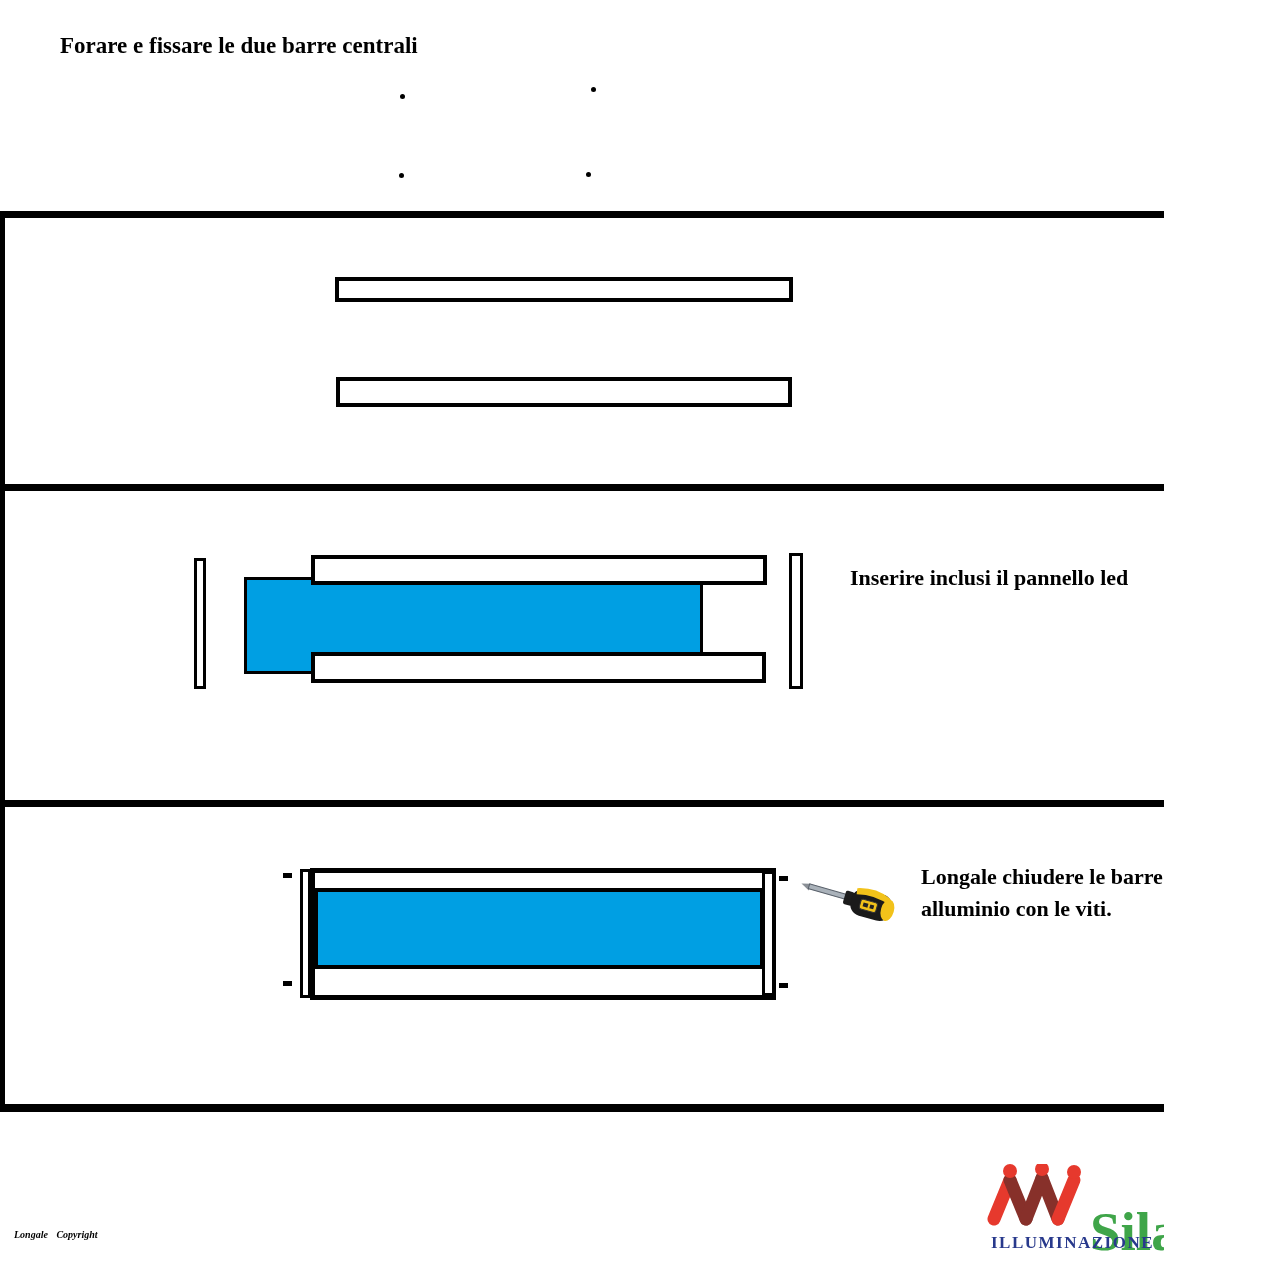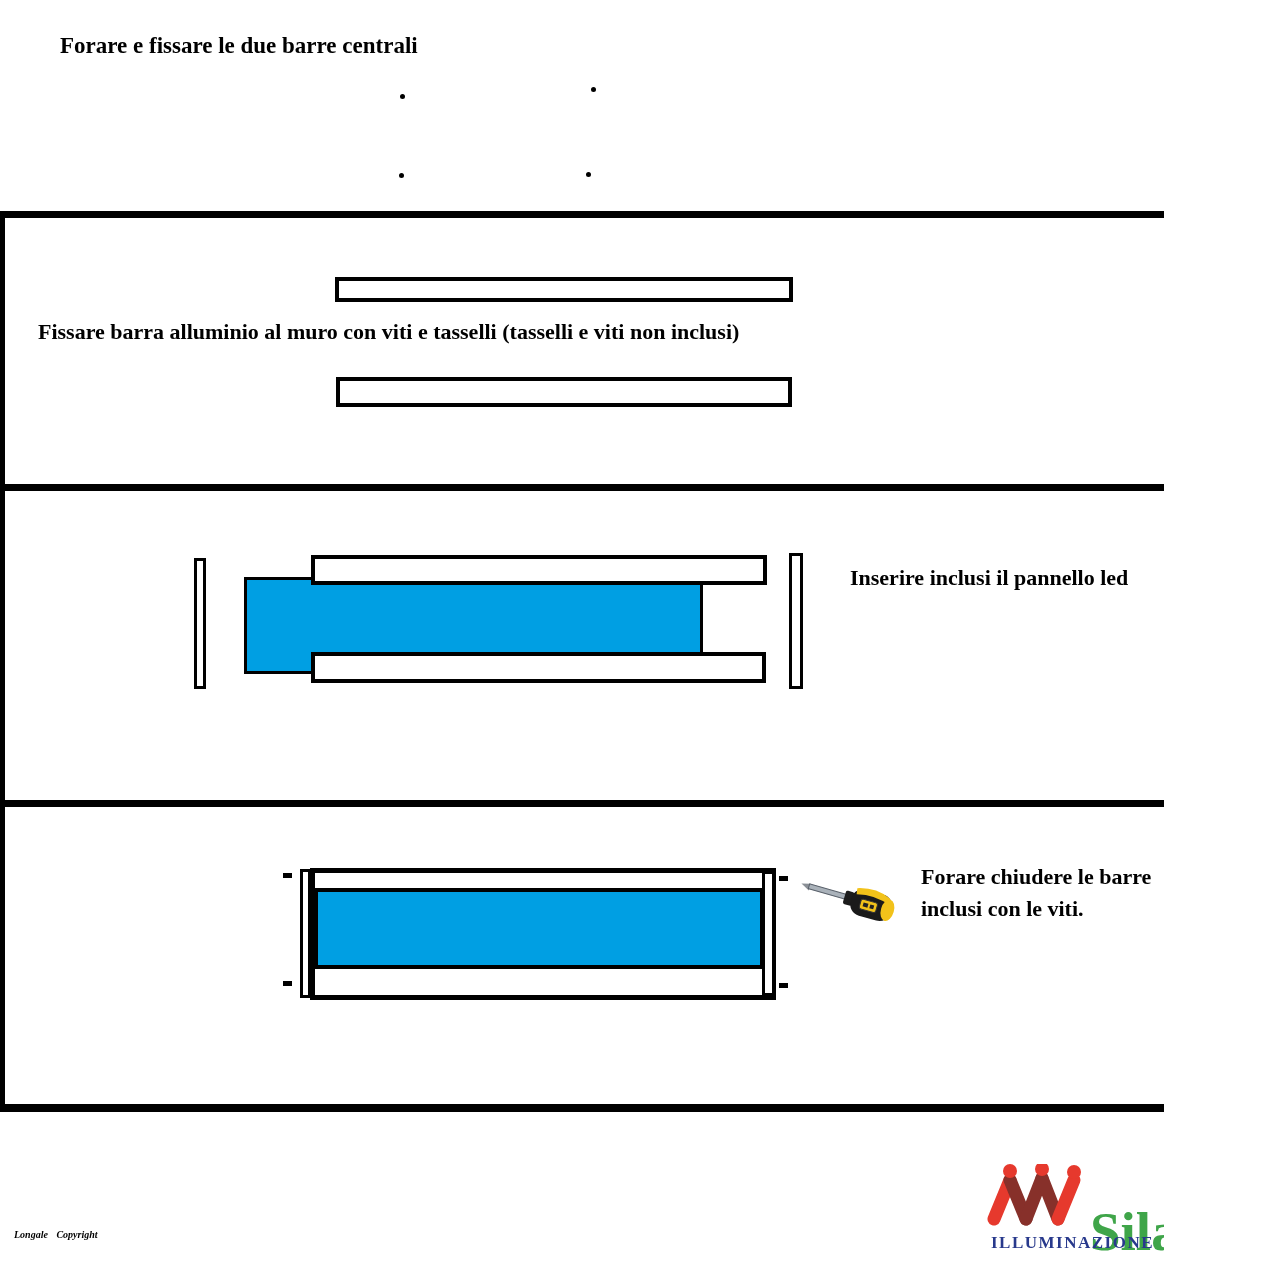--- a/index.html
+++ b/index.html
@@ -36,21 +36,20 @@
 
   <div class="abs line" style="left:0;top:211px;width:1176px;height:7px;"></div>
   <div class="abs line" style="left:1176px;top:212px;width:108px;height:3px;"></div>
   <div class="abs line" style="left:1176px;top:217px;width:108px;height:3px;"></div>
   <div class="abs line" style="left:0;top:484px;width:1284px;height:7px;"></div>
   <div class="abs line" style="left:0;top:800px;width:1284px;height:7px;"></div>
   <div class="abs line" style="left:0;top:1104px;width:1284px;height:8px;"></div>
   <div class="abs line" style="left:0;top:211px;width:5px;height:901px;"></div>
 
   <div class="abs bar" style="left:335px;top:277px;width:458px;height:25px;"></div>
-  <div class="abs txt" style="left:38px;top:319px;">Fissare barra alluminio al muro con viti e tasselli (tasselli e viti non inclusi)</div>
   <div class="abs bar" style="left:336px;top:377px;width:456px;height:30px;"></div>
 
   <div class="abs bluepanel z1" style="left:244px;top:577px;width:459px;height:97px;"></div>
   <div class="abs bar z2" style="left:311px;top:555px;width:456px;height:30px;"></div>
   <div class="abs bar z2" style="left:311px;top:652px;width:455px;height:31px;"></div>
   <div class="abs thinbar z2" style="left:194px;top:558px;width:12px;height:131px;"></div>
   <div class="abs thinbar z2" style="left:789px;top:553px;width:14px;height:136px;"></div>
   <div class="abs txt" style="left:850px;top:565px;">Inserire inclusi il pannello led</div>
 
   <div class="abs frame z1" style="left:310px;top:868px;width:466px;height:132px;"></div>
@@ -69,22 +68,22 @@
       <rect x="46" y="19" width="9" height="14" rx="2" fill="#1c1c1c"></rect>
       <rect x="53" y="13" width="42" height="27" rx="12" fill="#1a1a1a"></rect>
       <path d="M56,14 Q74,8 90,15 L94,22 Q74,15 57,20 Z" fill="#f2c21a"></path>
       <ellipse cx="91" cy="27" rx="6.5" ry="11" fill="#f2c21a"></ellipse>
       <rect x="63" y="23" width="17" height="10" rx="2" fill="#f2c21a" stroke="#333" stroke-width="1"></rect>
       <rect x="66" y="26" width="5" height="4" fill="#222"></rect>
       <rect x="73" y="26" width="4" height="4" fill="#222"></rect>
     </g>
   </svg>
 
-  <div class="abs txt" style="left:921px;top:864px;">Forare chiudere le barre</div>
-  <div class="abs txt" style="left:921px;top:896px;">inclusi con le viti.</div>
+  <div class="abs txt" style="left:921px;top:864px;">Longale chiudere le barre</div>
+  <div class="abs txt" style="left:921px;top:896px;">alluminio con le viti.</div>
 
   <div class="abs copyright" style="left:14px;top:1229px;">Longale Copyright</div>
 
   <svg class="abs" style="left:986px;top:1164px;" width="100" height="64" viewBox="0 0 100 64">
     <g stroke-linecap="round" fill="none" stroke-width="13">
       <path d="M8,55 L24,16" stroke="#E6392D"></path>
       <path d="M24,16 L40,55" stroke="#87302A"></path>
       <path d="M40,55 L56,14" stroke="#87302A"></path>
       <path d="M56,14 L72,55" stroke="#87302A"></path>
       <path d="M72,55 L88,16" stroke="#E6392D"></path>

